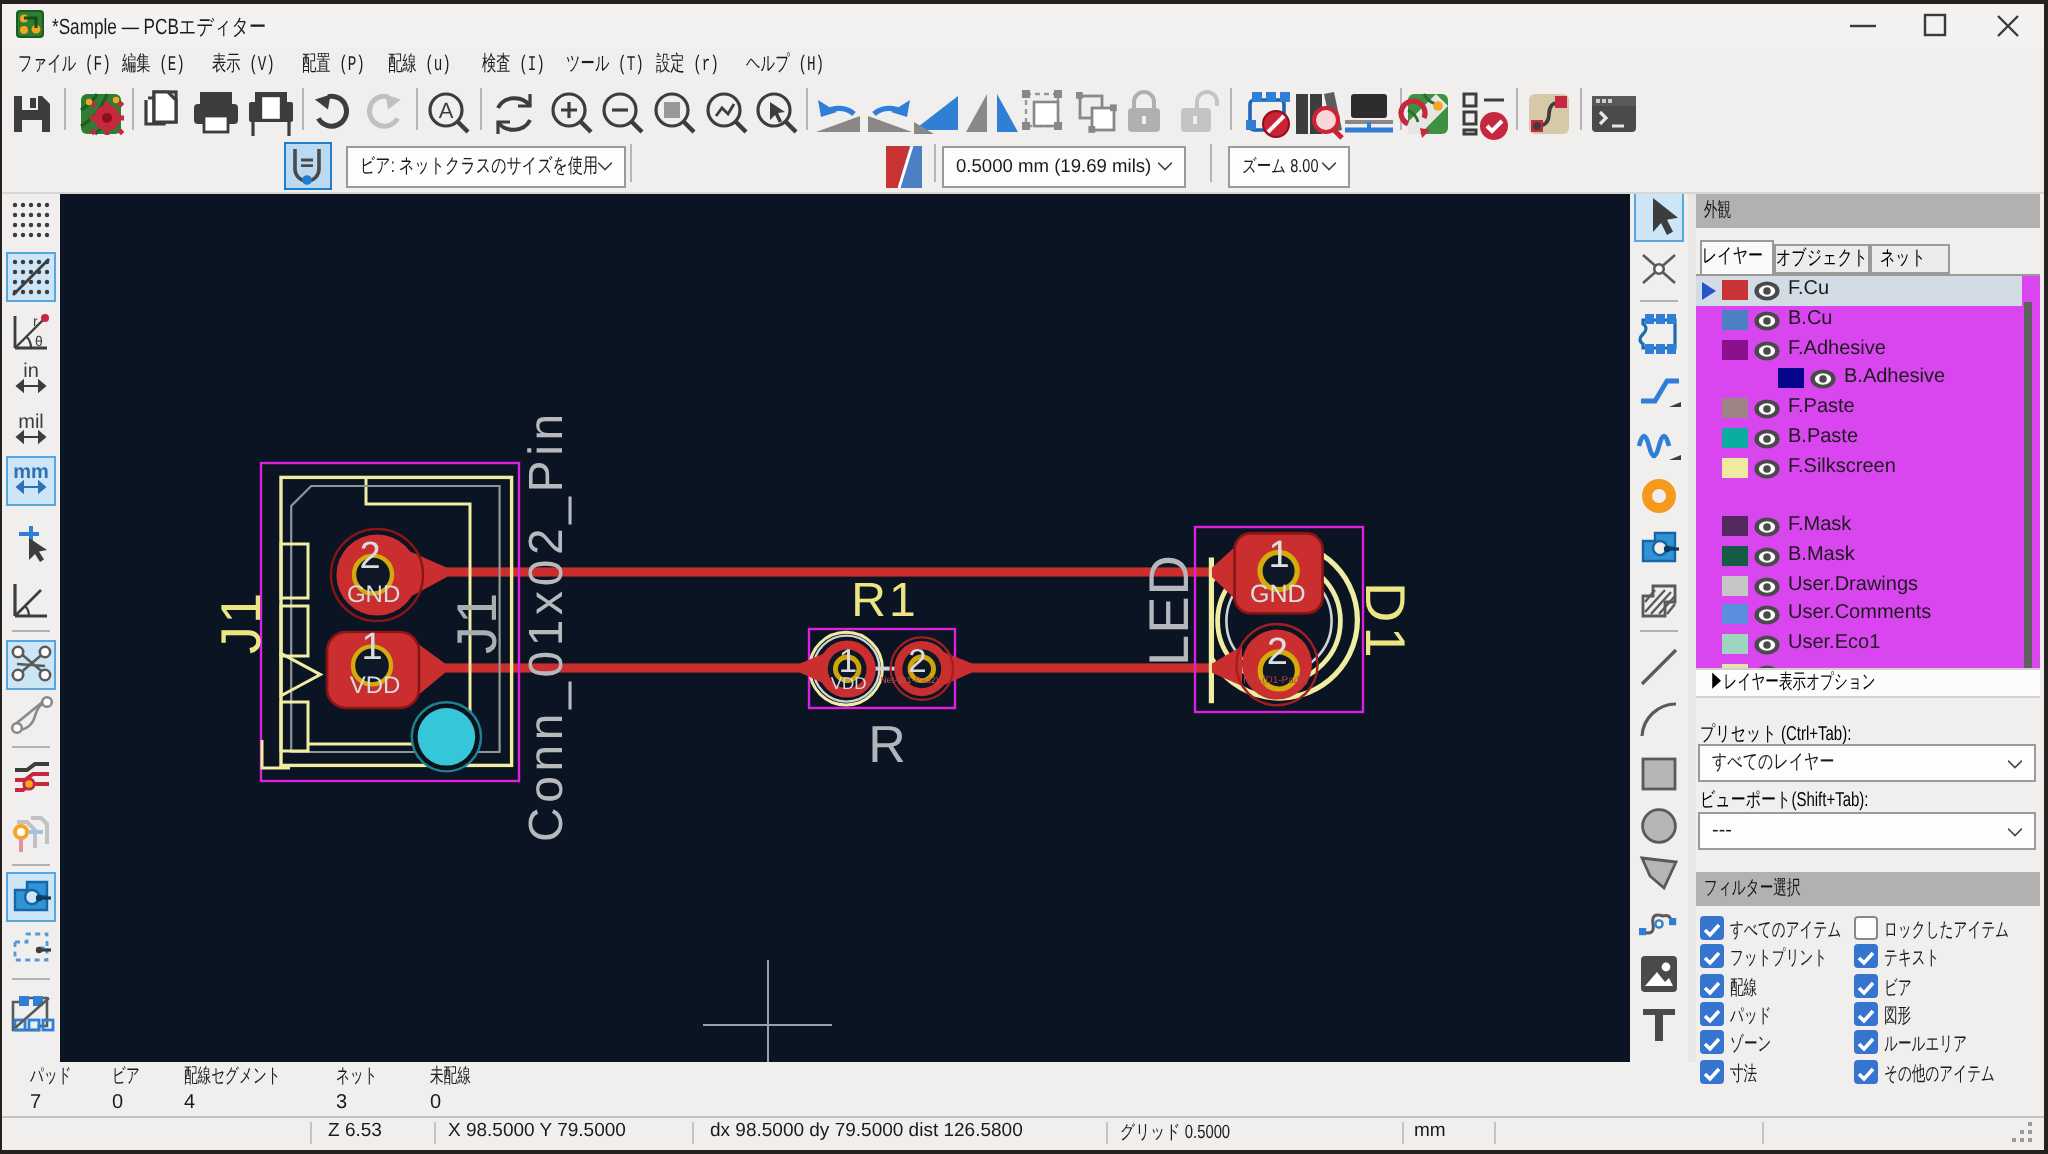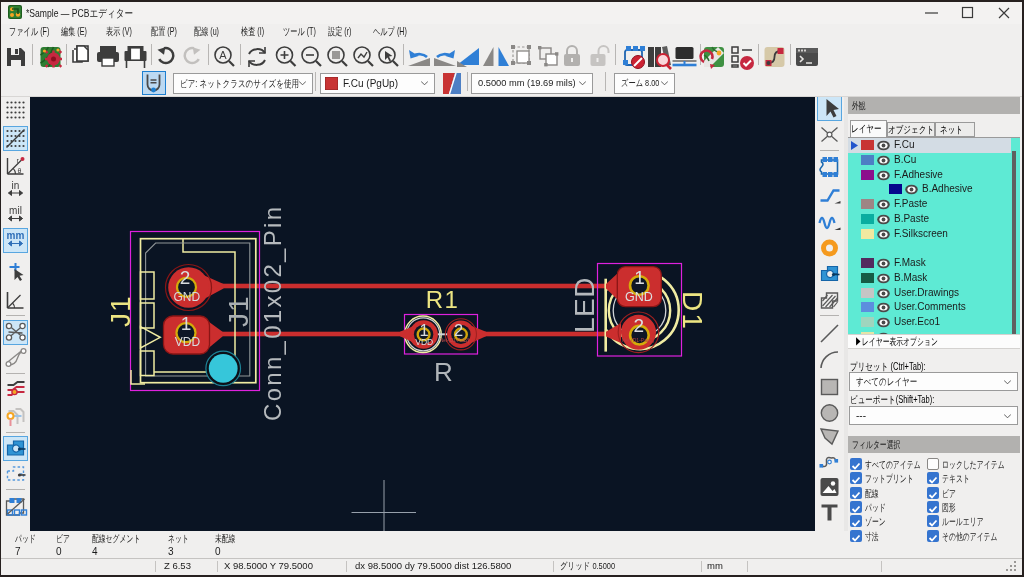--- a/index.html
+++ b/index.html
@@ -2,21 +2,21 @@
 <html><head><meta charset="utf-8">
 <style>
 * { margin:0; padding:0; box-sizing:border-box; }
 html,body { width:1024px; height:577px; overflow:hidden; font-family:"Liberation Sans", sans-serif; }
 body { background:#26201f; position:relative; }
 #win { position:absolute; left:1px; top:2px; width:1021px; height:573px; background:#f0efee; }
 .abs { position:absolute; }
 #titlebar { left:0; top:0; width:1021px; height:22px; background:#f3f2f1; }
 #title { left:25px; top:4px; font-size:11px; color:#1b1b1b; }
 #menubar { left:0; top:22px; width:1021px; height:15px; background:#f0efee; font-size:10.5px; color:#1b1b1b; }
-.mi { position:absolute; top:1px; }
+.mi { position:absolute; top:1px;font-family:Liberation Mono, monospace; }
 #toolbar1 { left:0; top:37px; width:1021px; height:31px; background:#f0efee; }
 #toolbar2 { left:0; top:68px; width:1021px; height:27px; background:#f0efee; border-bottom:1px solid #d8d6d4; }
 .vsep { position:absolute; width:1px; background:#b8b6b4; }
 .dd { position:absolute; height:21px; background:#fdfdfd; border:1px solid #9a9a9a; font-size:10px; color:#1b1b1b; line-height:19px; padding-left:6px; white-space:nowrap; }
 .chev { position:absolute; right:6px; top:7px; width:7px; height:5px; }
 #lefttb { left:0; top:95px; width:29px; height:434px; background:#f0efee; }
 #canvas { left:29px; top:95px; width:785px; height:434px; background:#0a1423; }
 #righttb { left:814px; top:95px; width:29px; height:434px; background:#f0efee; }
 #splitter { left:843px; top:95px; width:4px; height:434px; background:#e8e7e6; }
 #panel { left:847px; top:95px; width:174px; height:461px; background:#f0efee; }
@@ -252,25 +252,20 @@
 <div id="toolbar2" class="abs">
 <div class="selbox" style="left:140.5px;top:1px;border:1.5px solid #1e7fd0;background:#bcd9f2"><svg width="21" height="21" viewBox="0 0 21 21">
           <path d="M4.5 2.5 V12.5 a6 6 0 0 0 12 0 V2.5" fill="none" stroke="#4a4a4a" stroke-width="1.8"></path>
           <path d="M7.5 8 h6 M7.5 10.8 h6" stroke="#4a4a4a" stroke-width="1.4"></path>
           <circle cx="10.5" cy="18" r="2.4" fill="#1e7fd0"></circle>
         </svg></div>
 <div class="dd" style="left:172px;top:3px;width:140px"><span class="jp75">ビア: ネットクラスのサイズを使用</span><svg class="chev" viewBox="0 0 8 5">
           <path d="M0 0 L4 4 L8 0" stroke="#4a4a4a" fill="none"></path>
         </svg></div>
 <span class="vsep" style="left:314px;top:2px;height:19px"></span>
-<div class="dd" style="left:319px;top:3px;width:115px;padding-left:22px">F.Cu (PgUp)<svg class="abs" style="left:4px;top:3px" width="13" height="13">
-          <rect x="0" y="0" width="13" height="13" fill="#c83434" stroke="#8a2020"></rect>
-        </svg><svg class="chev" viewBox="0 0 8 5">
-          <path d="M0 0 L4 4 L8 0" stroke="#4a4a4a" fill="none"></path>
-        </svg></div>
 <svg class="abs" style="left:440px;top:3px" width="22" height="21" viewBox="0 0 22 21">
         <path d="M2 0 H14 L8 21 H2 z" fill="#c83434"></path>
         <path d="M14 0 H20 V21 H8 z" fill="#4d7fc4"></path>
         <path d="M15 0 L8.5 21" stroke="#fff" stroke-width="1.4"></path>
       </svg>
 <span class="vsep" style="left:466px;top:2px;height:19px"></span>
 <div class="dd" style="left:470px;top:3px;width:122px;font-size:9.3px">0.5000 mm (19.69 mils)<svg class="chev" viewBox="0 0 8 5">
           <path d="M0 0 L4 4 L8 0" stroke="#4a4a4a" fill="none"></path>
         </svg></div>
 <span class="vsep" style="left:604px;top:2px;height:19px"></span>
@@ -558,21 +553,21 @@
 </svg>
 </div>
 <div id="splitter" class="abs"></div>
 <div id="panel" class="abs">
 <div class="hdrgray" style="top:0px"><span class="jp">外観</span></div>
 <div class="abs" style="left:0px;top:22px;width:172px;height:17.5px;font-size:10px">
 <span class="abs" style="left:1.5px;top:0.5px;width:37.5px;height:17px;background:#fafafa;border:1px solid #9a9a9a;border-bottom:none;text-align:left;line-height:16px;z-index:3"><span class="jp75">レイヤー</span></span>
 <span class="abs" style="left:39px;top:2.5px;width:48px;height:15px;background:#ececeb;border:1px solid #9a9a9a;text-align:center;line-height:14px"><span class="jp75">オブジェクト</span></span>
 <span class="abs" style="left:87px;top:2.5px;width:40px;height:15px;background:#ececeb;border:1px solid #9a9a9a;text-align:center;line-height:14px"><span class="jp75">ネット</span></span>
 </div>
-<div class="abs" style="left:0;top:39.5px;width:172px;height:197px;background:#5eead4;border-top:1px solid #9a9a9a;overflow:hidden">
+<div class="abs" style="left:0;top:39.5px;width:172px;height:197px;background:#d946ef;border-top:1px solid #9a9a9a;overflow:hidden">
 <div class="lrow" style="top:0.50px;background:#d3dce4;">
           <svg class="abs" style="left:3px;top:3px" width="7" height="9">
             <path d="M0 0 L7 4.5 L0 9 z" fill="#2255cc"></path>
           </svg>
           <span class="sw" style="background:#c83434"></span>
           <svg class="abs" style="left:29px;top:2px" width="13" height="11" viewBox="0 0 13 11">
             <ellipse cx="6.5" cy="5.5" rx="6.3" ry="4.8" fill="#4a4a4a"></ellipse>
             <ellipse cx="6.5" cy="5.5" rx="4.1" ry="2.9" fill="#fdfdfd"></ellipse>
             <circle cx="6.5" cy="5.5" r="1.9" fill="#4a4a4a"></circle>
           </svg>

